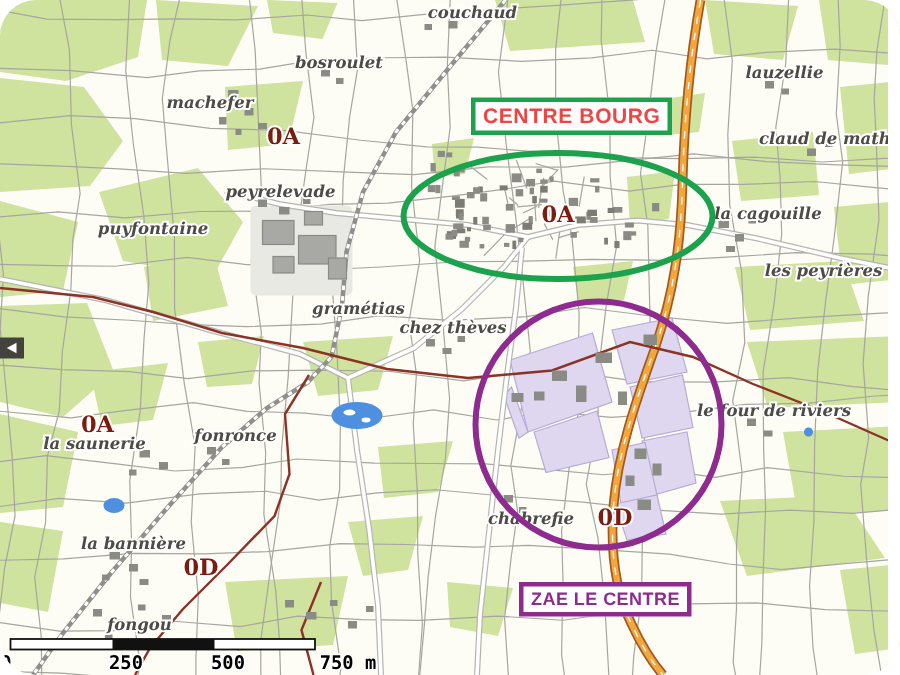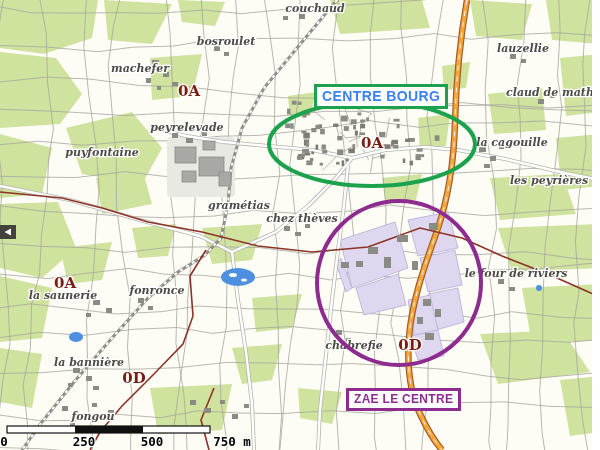--- a/index.html
+++ b/index.html
@@ -1,17 +1,17 @@
 <!DOCTYPE html>
 <html><head>
 <meta charset="utf-8">
 <style>
   html,body{margin:0;padding:0;}
   body{width:600px;height:450px;overflow:hidden;font-family:"Liberation Sans",sans-serif;background:#fff;}
-  .stage{position:relative;width:600px;height:450px;background:#fff;overflow:hidden;}
+  .stage{position:relative;width:600px;height:450px;background:#fff;overflow:hidden;border-radius:24px;}
   svg{position:absolute;left:0;top:0;}
   .annot-box{position:absolute;background:#ffffff;font-weight:bold;white-space:nowrap;line-height:1.05;padding:2px 5px;border:3px solid;z-index:5;}
   #cb-box{font-size:14px;letter-spacing:.4px;}
   #zae-box{font-size:12px;letter-spacing:.3px;}
 </style>
 </head>
 <body>
 
 <div class="stage">
   <svg id="map" width="600" height="450" viewBox="0 0 600 450">
@@ -313,16 +313,16 @@
         <text x="84" y="446" text-anchor="middle" fill="#000000" font-family="&quot;DejaVu Sans Mono&quot;,monospace" font-size="12.5" font-weight="bold" stroke="#ffffff" stroke-width="2.4" paint-order="stroke">250</text>
         <text x="152" y="446" text-anchor="middle" fill="#000000" font-family="&quot;DejaVu Sans Mono&quot;,monospace" font-size="12.5" font-weight="bold" stroke="#ffffff" stroke-width="2.4" paint-order="stroke">500</text>
         <text x="232" y="446" text-anchor="middle" fill="#000000" font-family="&quot;DejaVu Sans Mono&quot;,monospace" font-size="12.5" font-weight="bold" stroke="#ffffff" stroke-width="2.4" paint-order="stroke">750 m</text>
       </g>
       <g>
         <rect x="0" y="225" width="16" height="14" fill="#44423c"></rect>
         <polygon points="11,228.5 11,235.5 4.5,232" fill="#ffffff"></polygon>
       </g>
     </svg>
 
-  <div id="cb-box" class="annot-box" style="left: 314px; top: 84px; color: #3b82f6; border-color: rgb(28, 162, 76);">CENTRE BOURG</div>
+  <div id="cb-box" class="annot-box" style="left: 314px; top: 65px; color: #ef4444; border-color: rgb(28, 162, 76);">CENTRE BOURG</div>
 
   <div id="zae-box" class="annot-box" style="left: 346px; top: 388px; color: rgb(142, 43, 143); border-color: rgb(142, 43, 143);">ZAE LE CENTRE</div>
 </div>
 
 </body></html>

